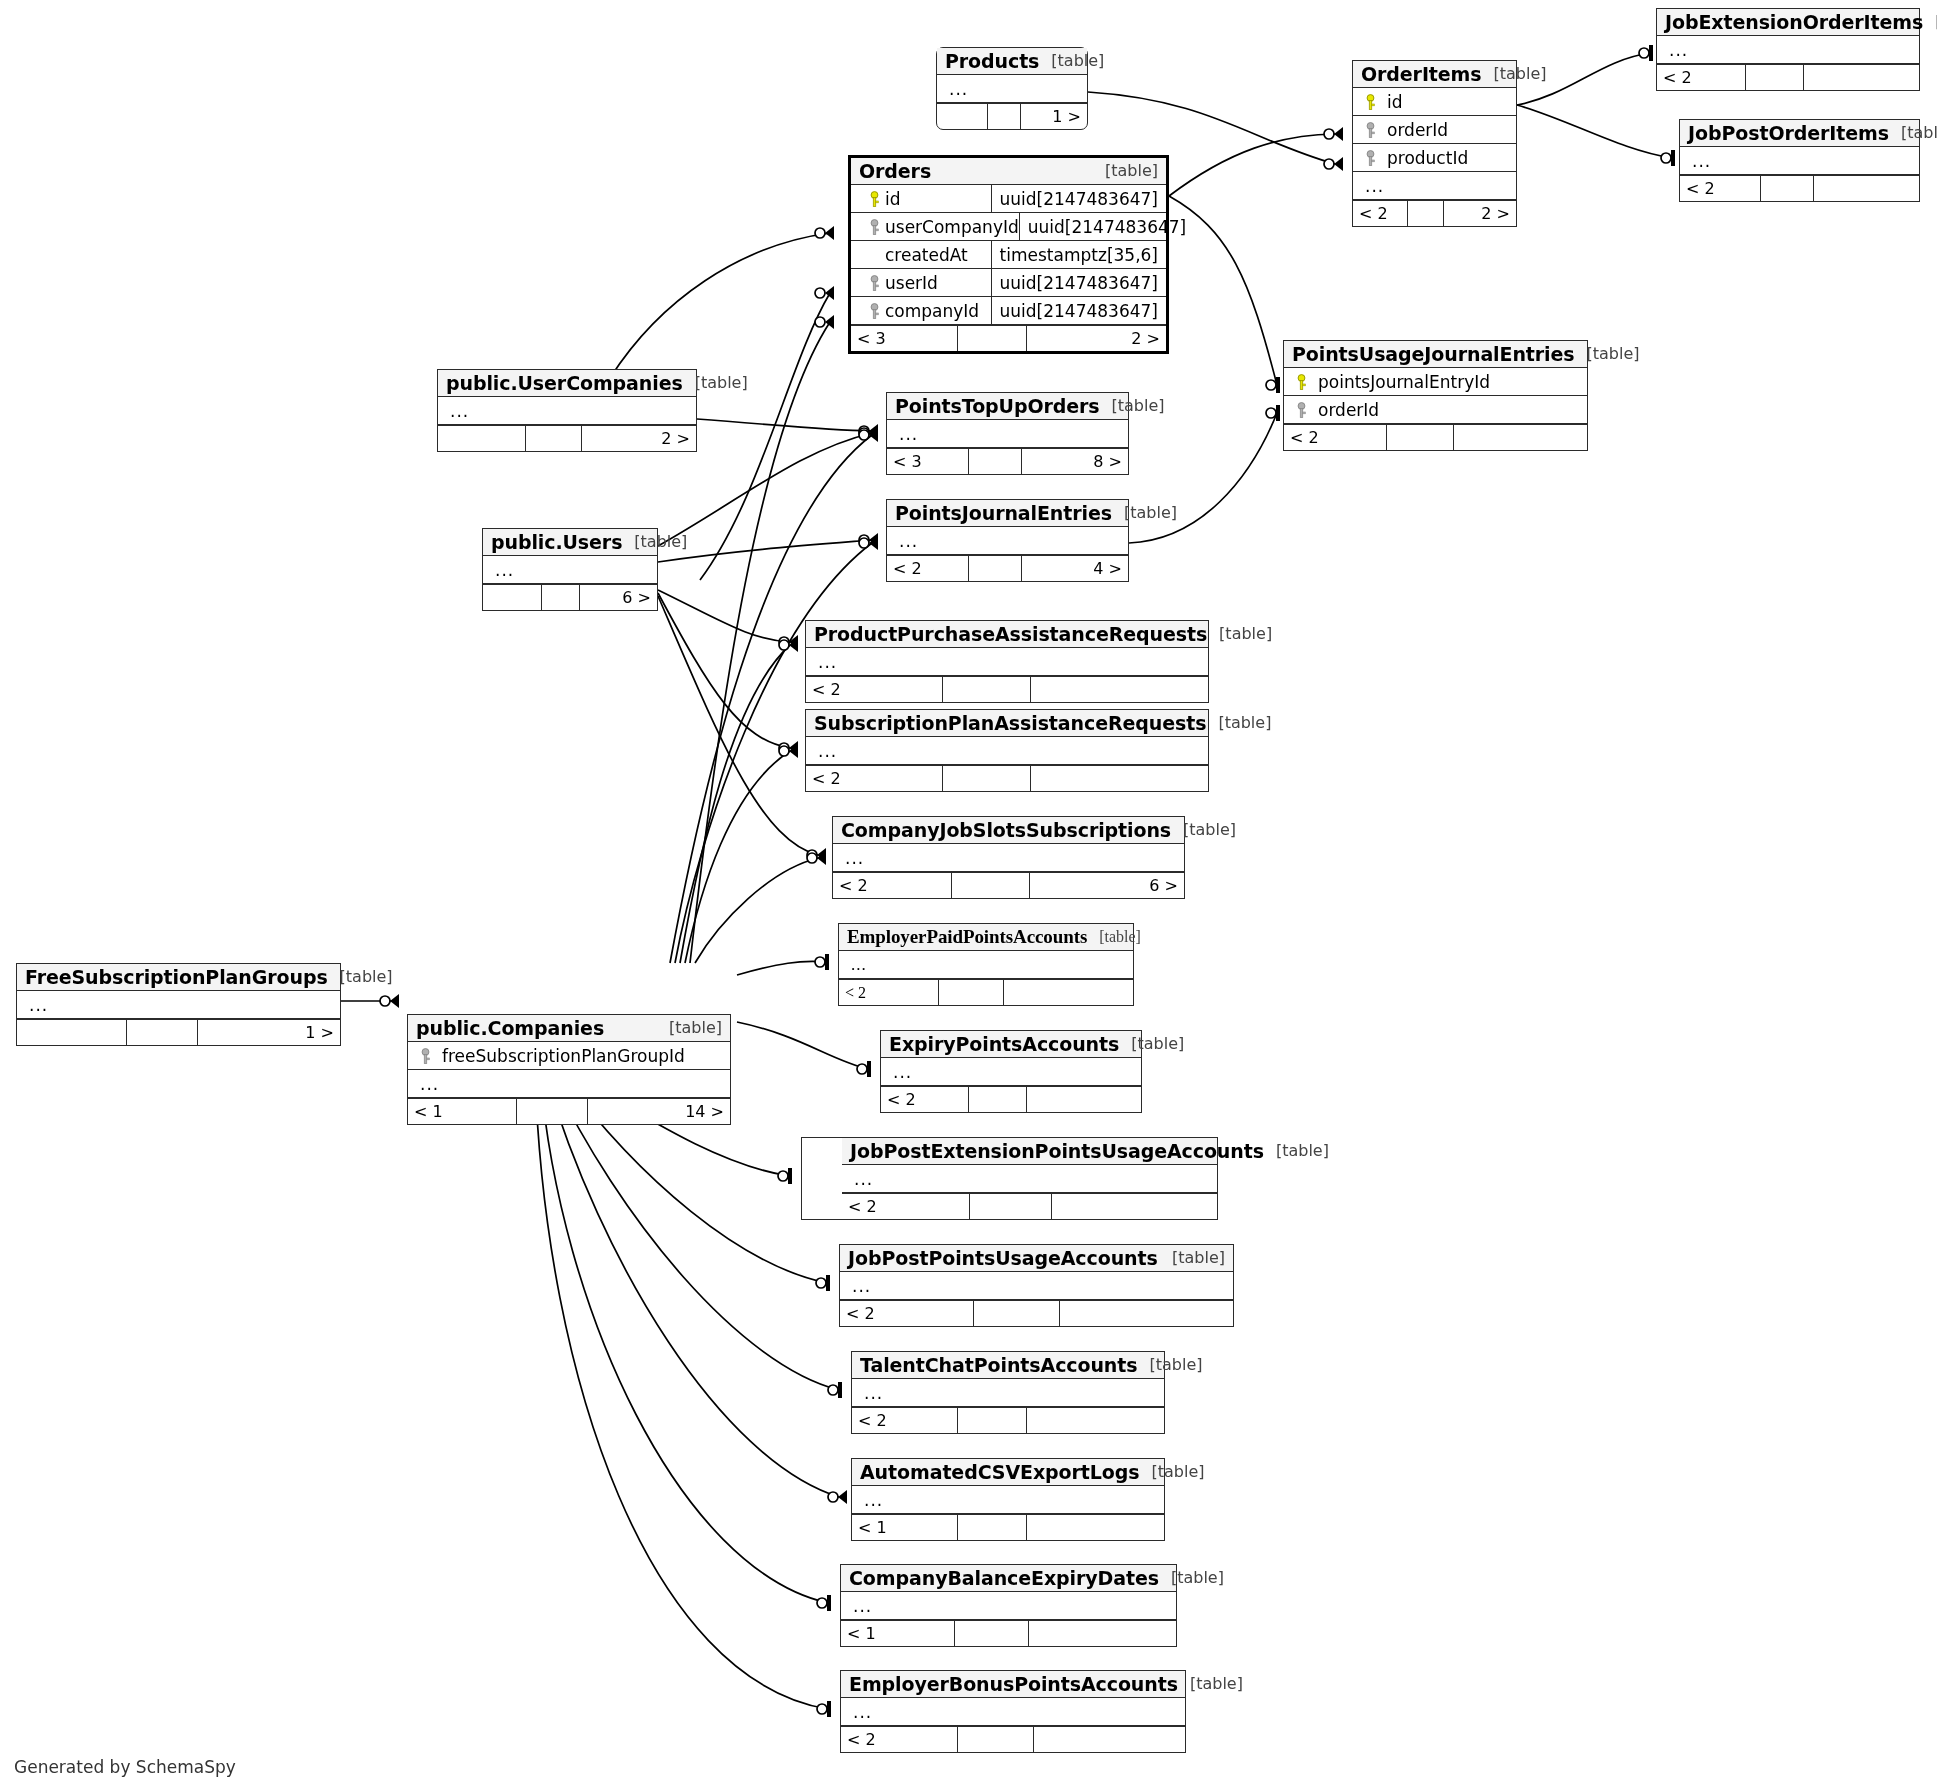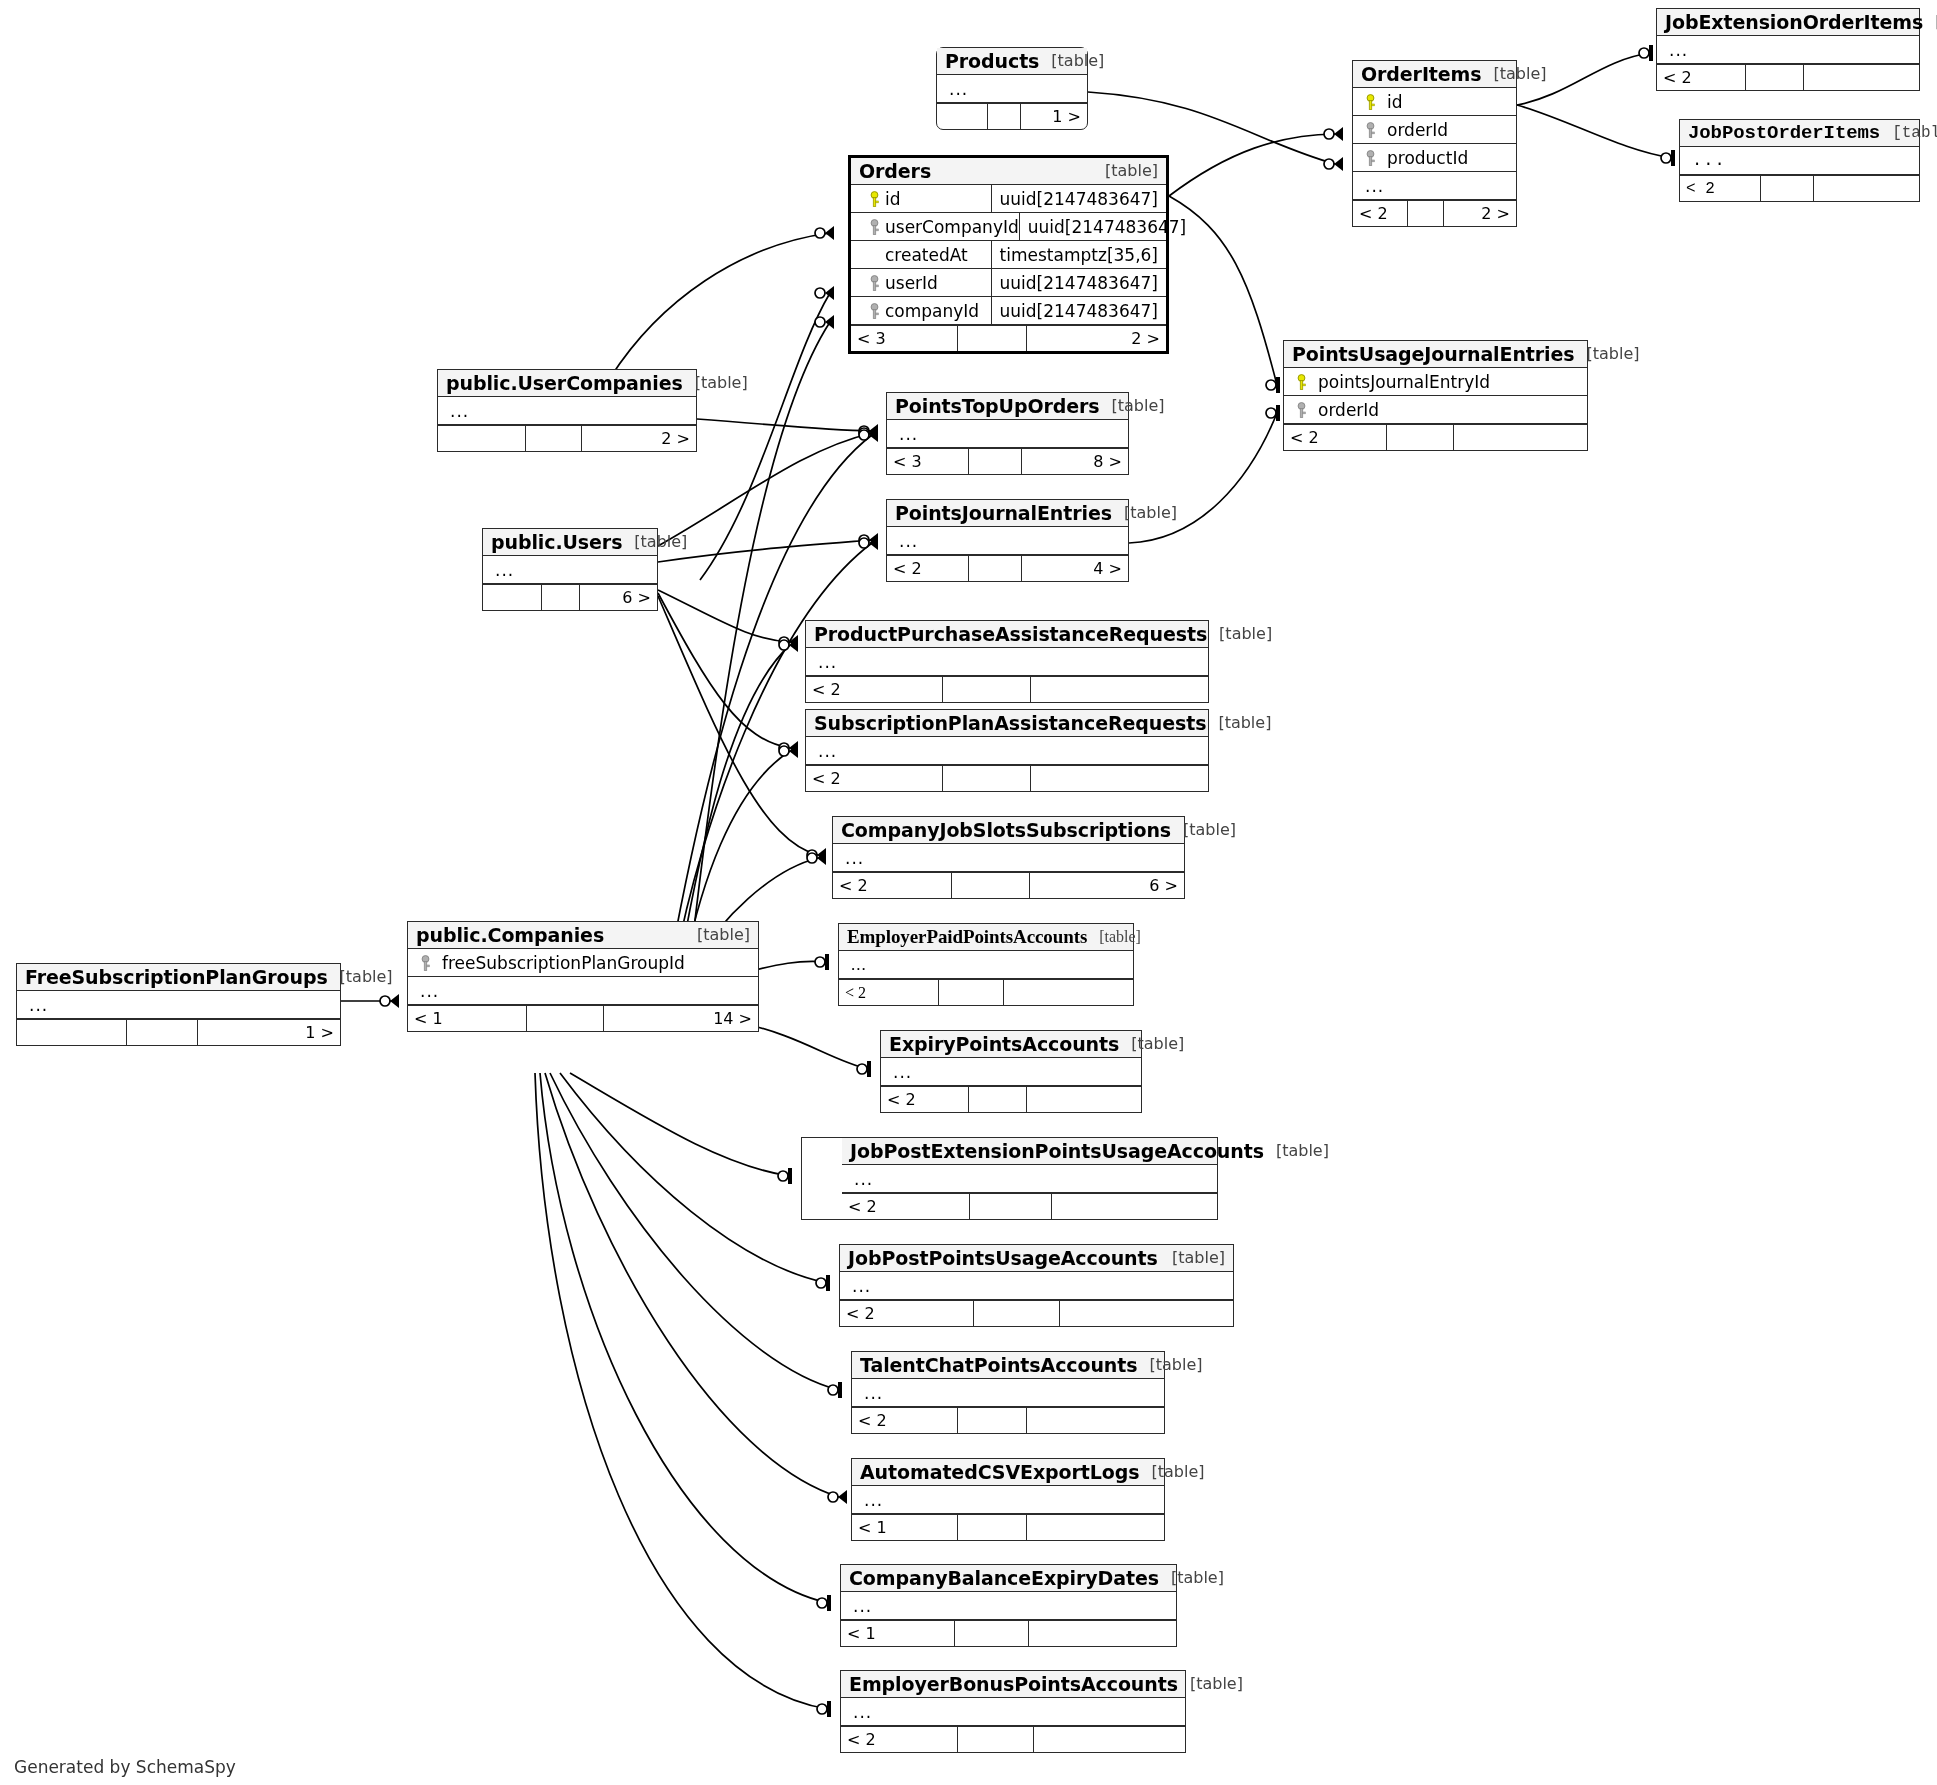--- a/index.html
+++ b/index.html
@@ -288,21 +288,21 @@
         </div>
         <div class="trow">
           <span class="dots">...</span>
         </div>
         <div class="tfoot">
           <div class="f-left">&lt; 2</div>
           <div class="f-mid"></div>
           <div class="f-right"></div>
         </div>
       </div>
-      <div class="tbl" style="left: 1679px; top: 119px; width: 241px; font-family: Liberation Mono, monospace;">
+      <div class="tbl" style="left: 1679px; top: 119px; width: 241px;">
         <div class="thead">
           <span class="tname">JobPostOrderItems</span>
           <span class="ttag">[table]</span>
         </div>
         <div class="trow">
           <span class="dots">...</span>
         </div>
         <div class="tfoot">
           <div class="f-left">&lt; 2</div>
           <div class="f-mid"></div>
@@ -583,21 +583,21 @@
         </div>
         <div class="trow">
           <span class="dots">...</span>
         </div>
         <div class="tfoot">
           <div class="f-left"></div>
           <div class="f-mid"></div>
           <div class="f-right">1 &gt;</div>
         </div>
       </div>
-      <div class="tbl" style="left: 407px; top: 921px; width: 352px;">
+      <div class="tbl" style="left: 407px; top: 1014px; width: 324px;">
         <div class="thead">
           <span class="tname">public.Companies</span>
           <span class="ttag">[table]</span>
         </div>
         <div class="trow">
           <span class="keyslot"><svg class="keyicon" width="11" height="17" viewBox="0 0 11 17">
               <circle cx="5.5" cy="4" r="3.4" fill="#b0b0b0" stroke="#8a8a8a" stroke-width="1"></circle>
               <rect x="4.3" y="6.5" width="2.4" height="9" fill="#b0b0b0" stroke="#8a8a8a" stroke-width="0.8"></rect>
               <rect x="6.7" y="10" width="2.6" height="1.8" fill="#b0b0b0" stroke="#8a8a8a" stroke-width="0.6"></rect>
             </svg></span>

